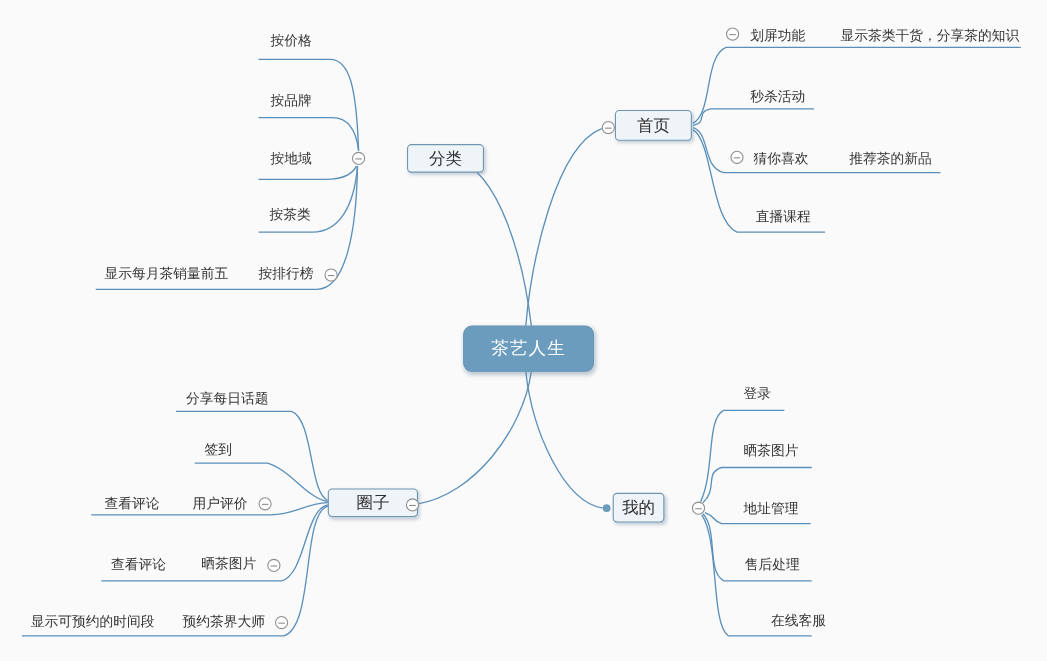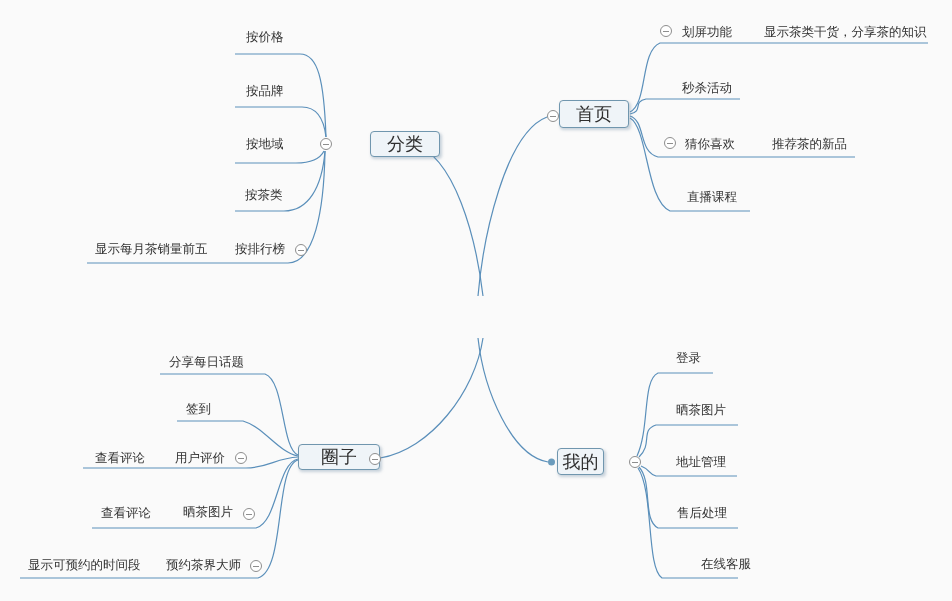--- a/index.html
+++ b/index.html
@@ -8,21 +8,21 @@
     font-family:"Liberation Sans","DejaVu Sans",sans-serif;overflow:hidden;
   }
   .wires{position:absolute;left:0;top:0;}
   .leaf{
     position:absolute;white-space:nowrap;font-size:12.5px;color:#333;
     line-height:14px;cursor:default;
   }
   .node{
     position:absolute;display:flex;align-items:center;justify-content:center;
     background:#eff4f8;border:1px solid #7096ae;border-radius:4px;
-    font-size:18px;color:#2f2f2f;box-shadow:1.5px 2px 3px rgba(105,135,160,0.35);
+    font-size:15px;color:#2f2f2f;box-shadow:1.5px 2px 3px rgba(105,135,160,0.35);
     box-sizing:border-box;
   }
   .root{
     position:absolute;display:flex;align-items:center;justify-content:center;
     background:#6b9cbd;border:1px solid #6494b6;border-radius:8px;
     font-size:16px;color:#ffffff;letter-spacing:1px;
     box-shadow:1.5px 2px 4px rgba(90,120,145,0.4);box-sizing:border-box;
   }
   .collapse{
     position:absolute;width:12px;height:12px;border:1px solid #8e8e8e;
@@ -65,20 +65,21 @@
       <path d="M637,456 C650,428 642,380 658,373 L713,373"></path>
       <path d="M639,457 C653,444 640,430 656,425 L738,425"></path>
       <path d="M641,466 C651,470 647,473 656,476 L737,476"></path>
       <path d="M639,467 C653,482 642,520 658,528 L738,528"></path>
       <path d="M638,468 C654,492 646,567 662,578 L738,578"></path>
     </g>
     <circle cx="408.5" cy="143.5" r="3.5" fill="#6b9cbd"></circle>
     <circle cx="551.5" cy="462" r="3.5" fill="#6b9cbd"></circle>
   </svg>
 
+  <div class="root" style="left:421px;top:296px;width:119px;height:42px;">茶艺人生</div>
 
   <div class="node" style="left:333px;top:131px;width:70px;height:26px;margin-left:37px;">分类</div>
   <div class="node" style="left:559px;top:100px;width:70px;height:28px;">首页</div>
   <div class="node" style="left:298px;top:444px;width:82px;height:26px;">圈子</div>
   <div class="node" style="left:557px;top:448px;width:47px;height:27px;">我的</div>
 
   <div class="collapse" style="left:320px;top:138px;"></div>
   <div class="collapse" style="left:295px;top:244px;"></div>
   <div class="collapse" style="left:547px;top:110px;"></div>
   <div class="collapse" style="left:660px;top:25px;"></div>

